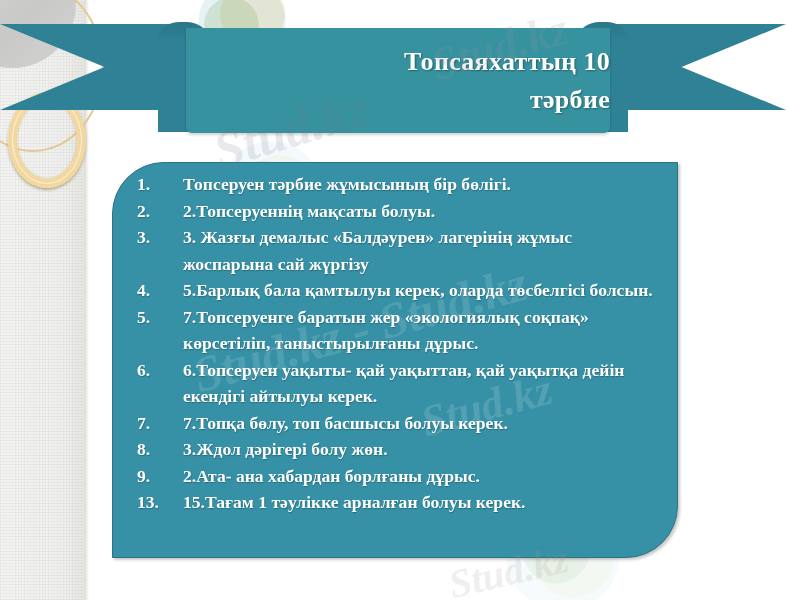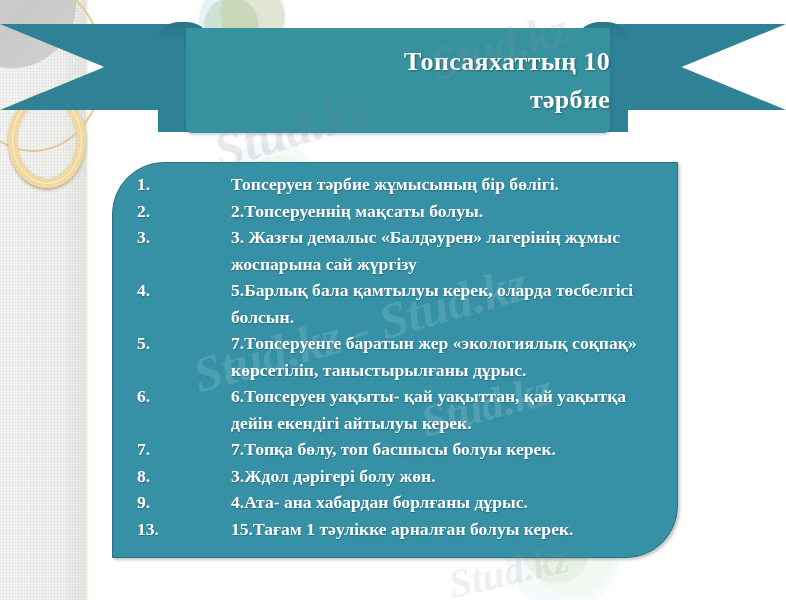--- a/index.html
+++ b/index.html
@@ -183,21 +183,21 @@
     text-shadow:0.5px 0.5px 1.2px rgba(0,0,0,0.28);
     text-indent:0;
   }
   .list li .num {
     position:absolute; left:6px; top:0;
     width:44px;
     text-align:left;
     color:#ffffff;
     font-weight:bold;
   }
-  .list li .txt { display:block;margin-left:48px; }
+  .list li .txt { display:block; }
 </style>
 </head>
 <body>
 
 <div id="slide">
 
   <div class="left-panel"></div>
   <div class="left-panel-edge"></div>
   <div class="grey-disc"></div>
   <div class="arc-thin"></div>
@@ -252,21 +252,21 @@
         <li>
           <span class="num">7.</span>
           <span class="txt">7.Топқа бөлу, топ басшысы болуы керек.</span>
         </li>
         <li>
           <span class="num">8.</span>
           <span class="txt">3.Ждол дәрігері болу жөн.</span>
         </li>
         <li>
           <span class="num">9.</span>
-          <span class="txt">4.Ата- ана хабардан борлғаны дұрыс.</span>
+          <span class="txt">2.Ата- ана хабардан борлғаны дұрыс.</span>
         </li>
         <li>
           <span class="num">13.</span>
           <span class="txt">15.Тағам 1 тәулікке арналған болуы керек.</span>
         </li>
       </ol>
   </div>
 
   <div class="wm wm-a">Stud.kz</div>
   <div class="wm wm-e">Stud.kz - Stud.kz</div>

